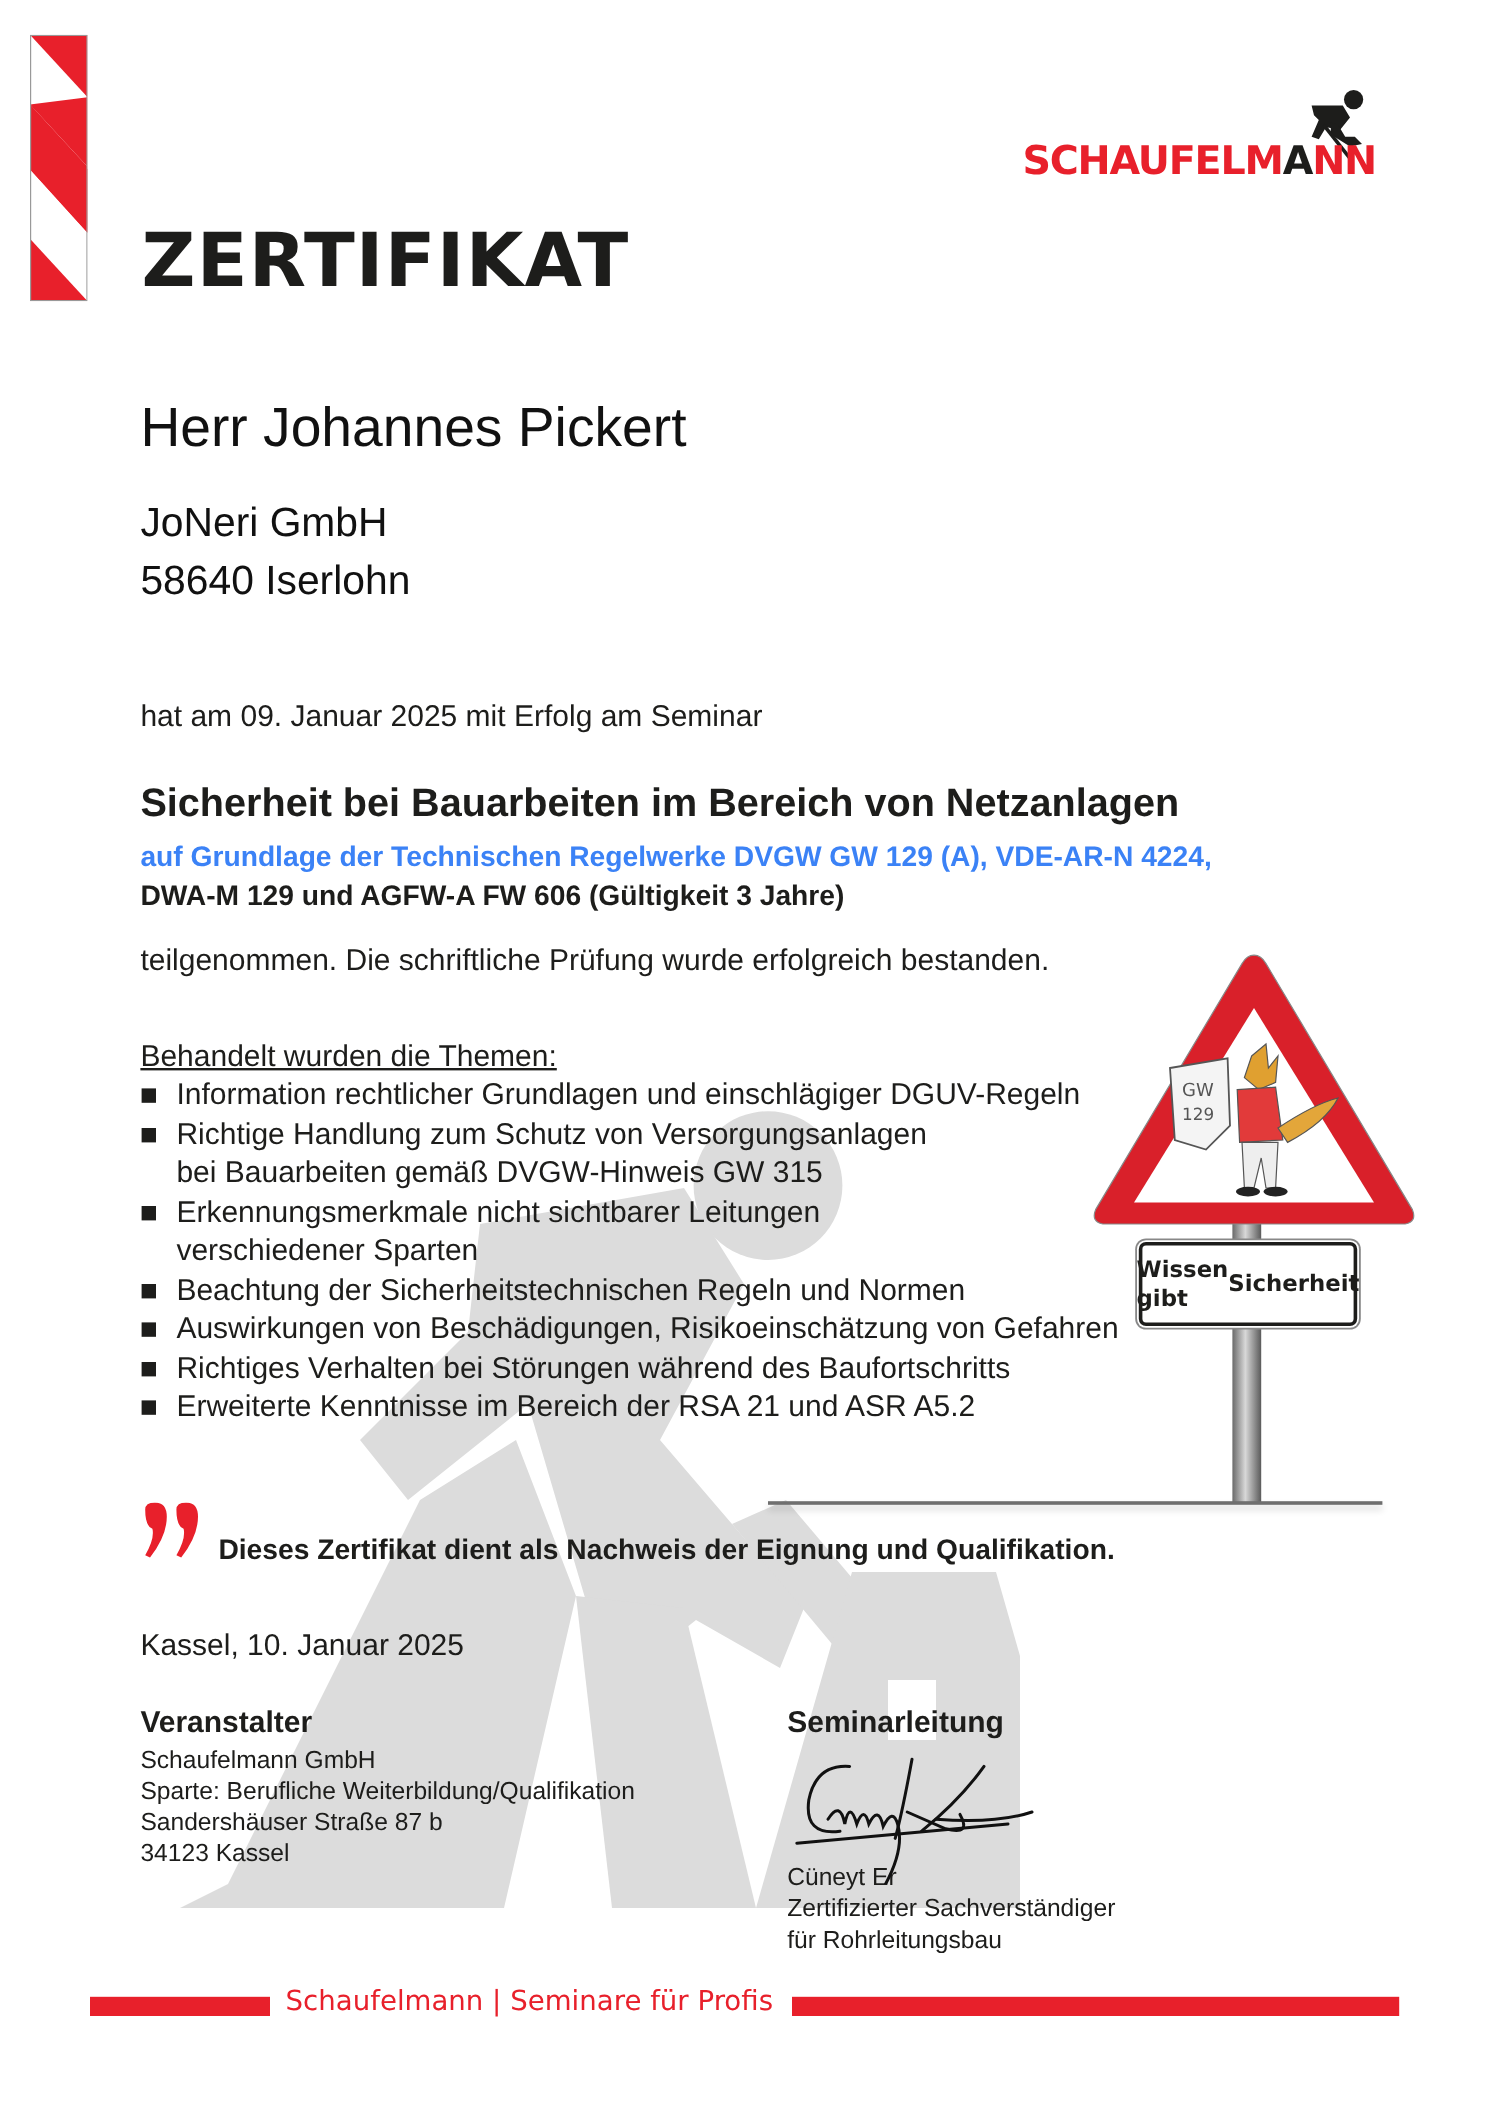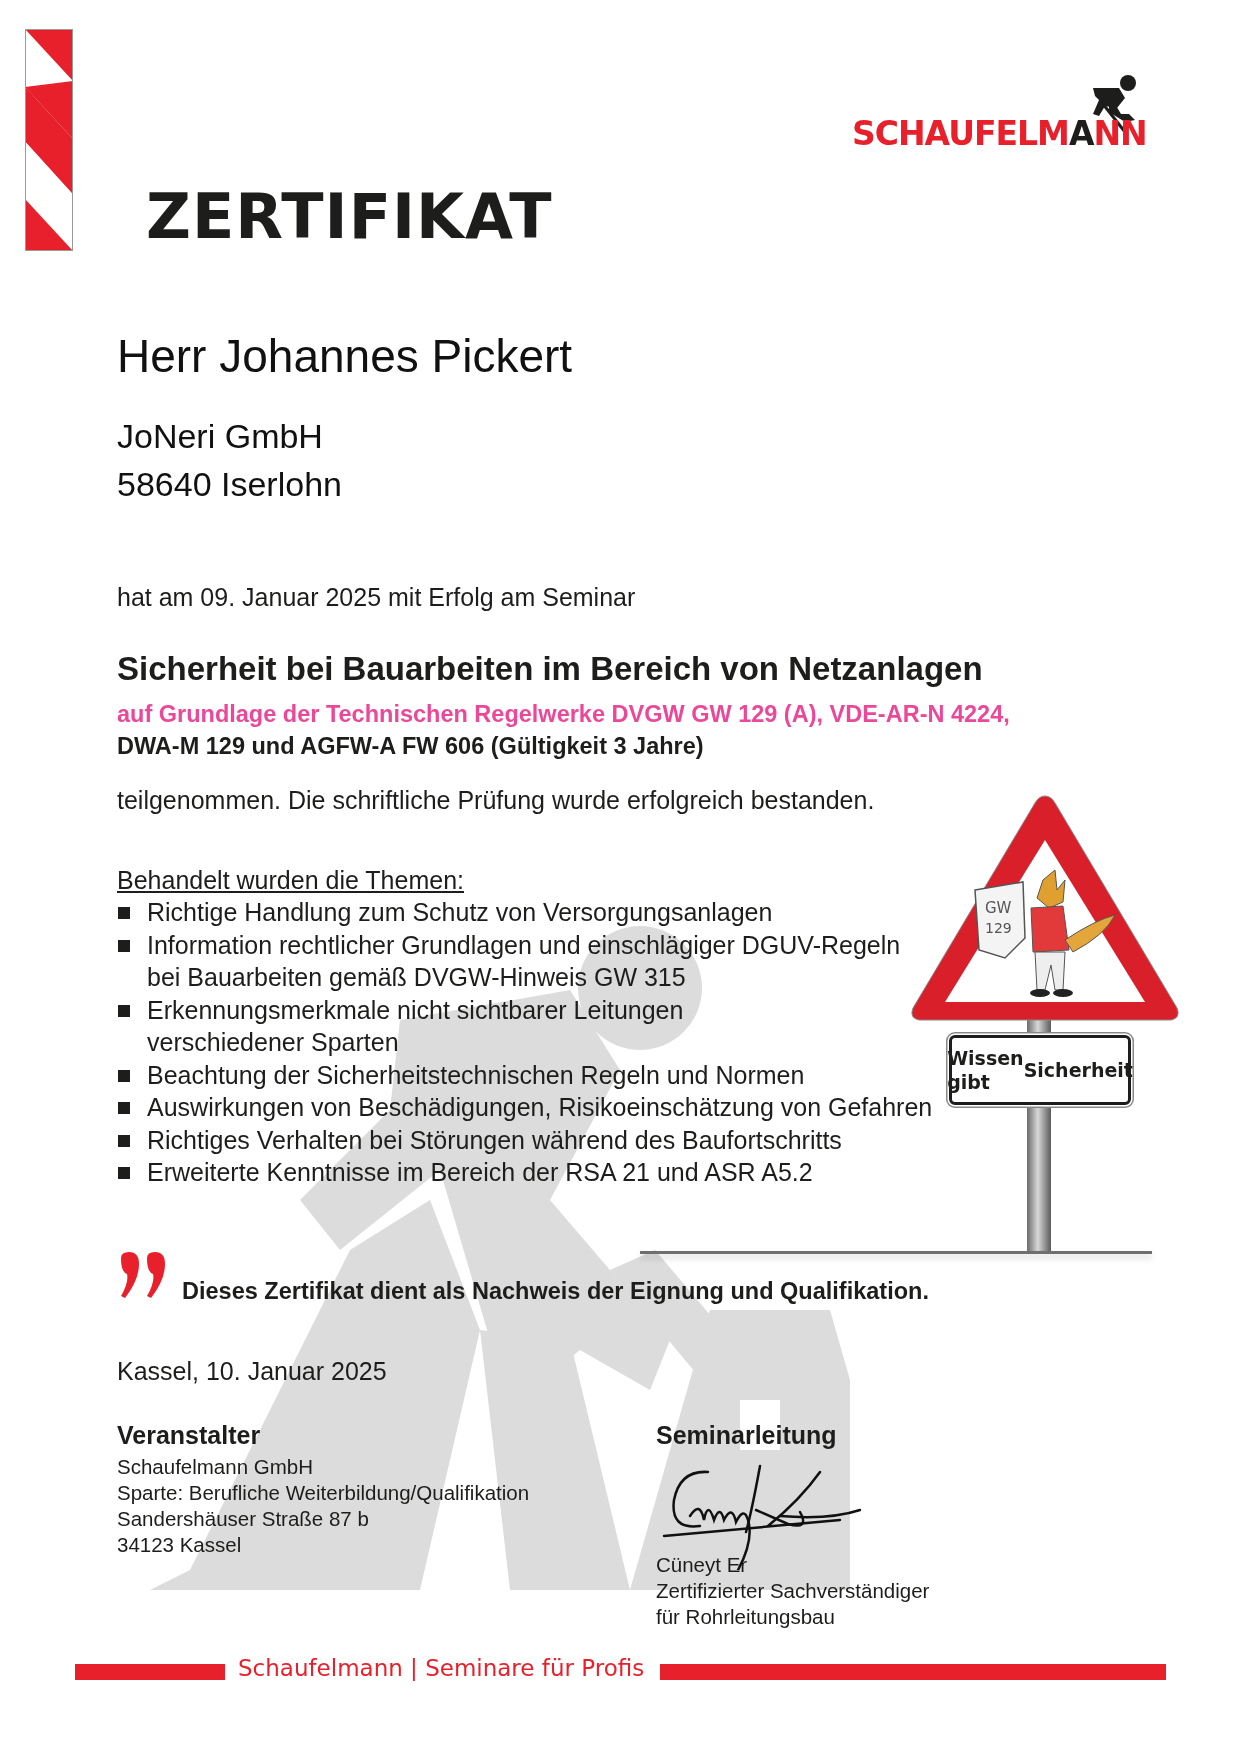--- a/index.html
+++ b/index.html
@@ -13,29 +13,29 @@
     
     #stripe-post { left: 25px; top: 29px; width: 48px; height: 222px; z-index: 2; }
 
     
     #logo { left: 852px; top: 74px; width: 344px; height: 80px; z-index: 2; }
     .logo-text { position: absolute; left: 0; top: 40px; font-family: "DejaVu Sans", sans-serif;
                  font-weight: bold; font-size: 33px; letter-spacing: -1px; color: #e8202b; white-space: nowrap; }
     .logo-text .dark { color: #1d1d1b; }
 
     #title { left: 118px; top: 186px; font-family: "DejaVu Sans", sans-serif; font-weight: bold;
-             font-size: 62px; letter-spacing: 1px; color: #1d1d1b; z-index: 2; line-height: 1; margin-left: 28px; }
+             font-size: 62px; letter-spacing: 1px; color: #1d1d1b; z-index: 2; line-height: 1; }
 
     #recipient-name { left: 117px; top: 333px; font-size: 46px; color: #111; z-index: 2; line-height: 1; }
     #company { left: 117px; top: 419px; font-size: 34px; color: #111; z-index: 2; line-height: 1; }
     #city { left: 117px; top: 467px; font-size: 34px; color: #111; z-index: 2; line-height: 1; }
 
     #intro { left: 117px; top: 585px; font-size: 25px; color: #1d1d1b; z-index: 2; line-height: 1; }
     #seminar-title { left: 117px; top: 652px; font-size: 33px; font-weight: bold; color: #1d1d1b; z-index: 2; line-height: 1; }
-    #seminar-basis-1 { left: 117px; top: 703px; font-size: 23.5px; font-weight: bold; color: #ec4899; z-index: 2; line-height: 1; }
+    #seminar-basis-1 { left: 117px; top: 703px; font-size: 23.5px; font-weight: bold; color: #3b82f6; z-index: 2; line-height: 1; }
     #seminar-basis-2 { left: 117px; top: 735px; font-size: 23.5px; font-weight: bold; color: #1d1d1b; z-index: 2; line-height: 1; }
     #outcome { left: 117px; top: 788px; font-size: 25px; color: #1d1d1b; z-index: 2; line-height: 1; }
 
     #topics-heading { left: 117px; top: 868px; font-size: 25px; color: #1d1d1b; text-decoration: underline; z-index: 2; line-height: 1; }
     #topics-list { left: 117px; top: 896px; margin: 0; padding: 0; list-style: none; z-index: 2; }
     #topics-list li { font-size: 25px; line-height: 32.5px; color: #1d1d1b; padding-left: 30px; position: relative; }
     #topics-list li .bullet { position: absolute; left: 1px; top: 11px; width: 12px; height: 12px; background: #1d1d1b; }
 
     
     #sign { left: 905px; top: 790px; width: 280px; height: 480px; z-index: 3; }
@@ -126,22 +126,22 @@
 <div id="city" class="abs">58640 Iserlohn</div>
 
 <div id="intro" class="abs">hat am 09. Januar 2025 mit Erfolg am Seminar</div>
 <div id="seminar-title" class="abs">Sicherheit bei Bauarbeiten im Bereich von Netzanlagen</div>
 <div id="seminar-basis-1" class="abs">auf Grundlage der Technischen Regelwerke DVGW GW 129 (A), VDE-AR-N 4224,</div>
 <div id="seminar-basis-2" class="abs">DWA-M 129 und AGFW-A FW 606 (Gültigkeit 3 Jahre)</div>
 <div id="outcome" class="abs">teilgenommen. Die schriftliche Prüfung wurde erfolgreich bestanden.</div>
 
 <div id="topics-heading" class="abs">Behandelt wurden die Themen:</div>
 <ul id="topics-list" class="abs">
+    <li><span class="bullet"></span><span>Information rechtlicher Grundlagen und einschlägiger DGUV-Regeln</span></li>
     <li><span class="bullet"></span><span>Richtige Handlung zum Schutz von Versorgungsanlagen</span></li>
-    <li><span class="bullet"></span><span>Information rechtlicher Grundlagen und einschlägiger DGUV-Regeln</span></li>
     <li><span>bei Bauarbeiten gemäß DVGW-Hinweis GW 315</span></li>
     <li><span class="bullet"></span><span>Erkennungsmerkmale nicht sichtbarer Leitungen</span></li>
     <li><span>verschiedener Sparten</span></li>
     <li><span class="bullet"></span><span>Beachtung der Sicherheitstechnischen Regeln und Normen</span></li>
     <li><span class="bullet"></span><span>Auswirkungen von Beschädigungen, Risikoeinschätzung von Gefahren</span></li>
     <li><span class="bullet"></span><span>Richtiges Verhalten bei Störungen während des Baufortschritts</span></li>
     <li><span class="bullet"></span><span>Erweiterte Kenntnisse im Bereich der RSA 21 und ASR A5.2</span></li>
   </ul>
 
 <svg id="sign" class="abs" viewBox="0 0 280 480">

